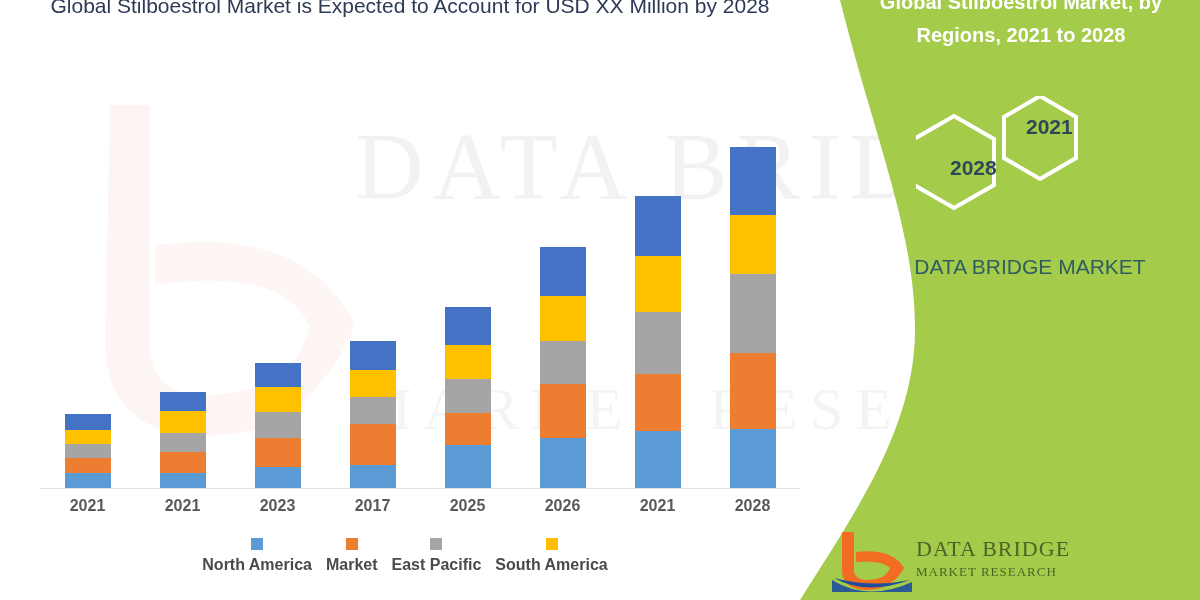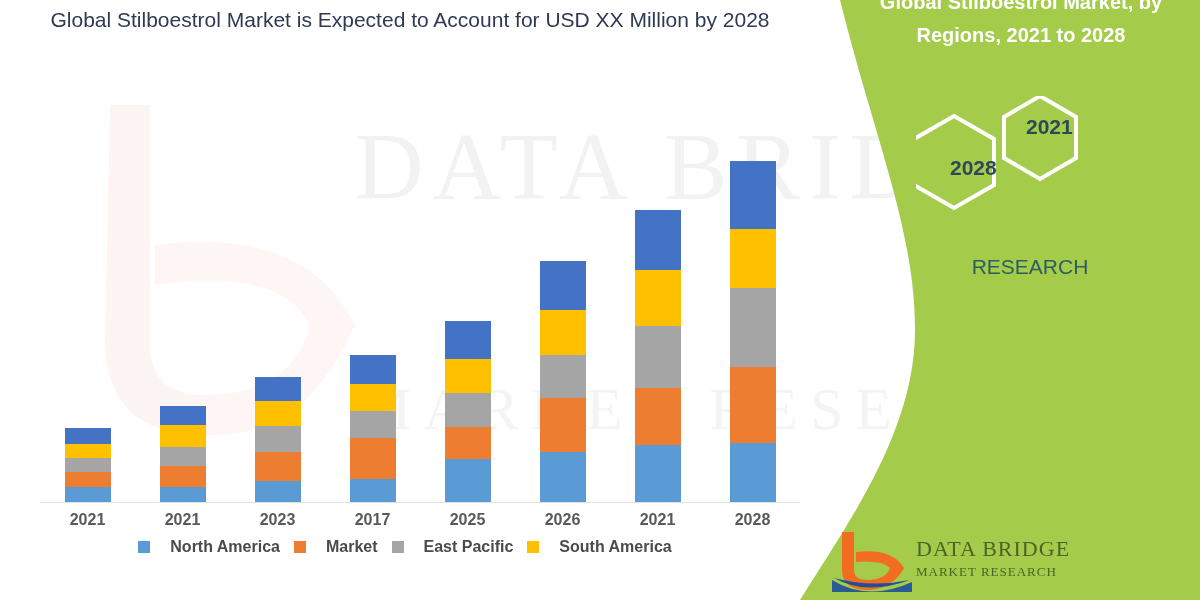--- a/index.html
+++ b/index.html
@@ -40,21 +40,21 @@
   
   .chart-title{
     position:absolute;left:30px;top:-12px;width:760px;
     text-align:center;
     color:#2e3a55;font-size:21px;line-height:34px;font-weight:400;
     z-index:4;
   }
 
   
   .chart{
-    position:absolute;left:0;top:15px;width:820px;height:424px;z-index:3;
+    position:absolute;left:0;top:1px;width:820px;height:424px;z-index:3;
   }
   .plot{
     position:absolute;left:40px;top:100px;width:760px;height:388px;
   }
   .axis-line{
     position:absolute;left:40px;top:487px;width:760px;height:1px;
     background:#e2e2e2;z-index:3;
   }
   .bar-group{
     position:absolute;bottom:0;width:46px;
@@ -70,21 +70,21 @@
     font-size:16px;color:#595959;font-weight:600;
     font-family:"Liberation Sans", sans-serif;
   }
 
   
   .legend{
     position:absolute;left:0;top:538px;width:810px;
     display:flex;justify-content:center;align-items:center;gap:14px;
     z-index:4;
   }
-  .legend-item{display:flex;align-items:center;gap:20px;}
+  .legend-item{display:flex;align-items:center;gap:6px;flex-direction:column;}
   .legend-swatch{width:12px;height:12px;display:block;}
   .legend-label{
     font-size:16px;color:#4a4a4a;font-weight:600;white-space:nowrap;
   }
 
   
   .panel-title{
     position:absolute;right:14px;top:-14px;width:330px;
     text-align:center;color:#ffffff;font-size:20px;line-height:33px;
     font-weight:600;z-index:6;
@@ -233,21 +233,21 @@
   <div class="hexwrap">
     <svg width="200" height="135" viewBox="0 0 200 135">
       <polygon points="38,20 78,43 78,89 38,112 -2,89 -2,43" fill="none" stroke="#ffffff" stroke-width="4"></polygon>
       <polygon points="124,0 160,21 160,62 124,83 88,62 88,21" fill="none" stroke="#ffffff" stroke-width="4"></polygon>
     </svg>
     <span class="hex-label a">2028</span>
     <span class="hex-label b">2021</span>
   </div>
 
   <div class="brand">
-    <div>RESEARCH</div>
+    <div>DATA BRIDGE MARKET</div>
   </div>
 
   <div class="logo">
     <svg width="80" height="62" viewBox="0 0 80 62">
       <path d="M10 2 L22 2 L22 40 Q22 50 36 50 L36 60 Q10 60 10 40 Z" fill="#f26c21"></path>
       <path d="M24 22 Q60 18 72 38 Q60 60 34 60 L34 50 Q54 50 58 38 Q50 30 24 32 Z" fill="#f26c21"></path>
       <path d="M2 48 Q34 66 78 50 Q40 58 2 48 Z" fill="#1f4e9c"></path>
       <path d="M0 50 Q36 72 80 52 L80 62 L0 62 Z" fill="#1f4e9c" opacity=".9"></path>
     </svg>
     <div class="logo-text">DATA BRIDGE</div>

